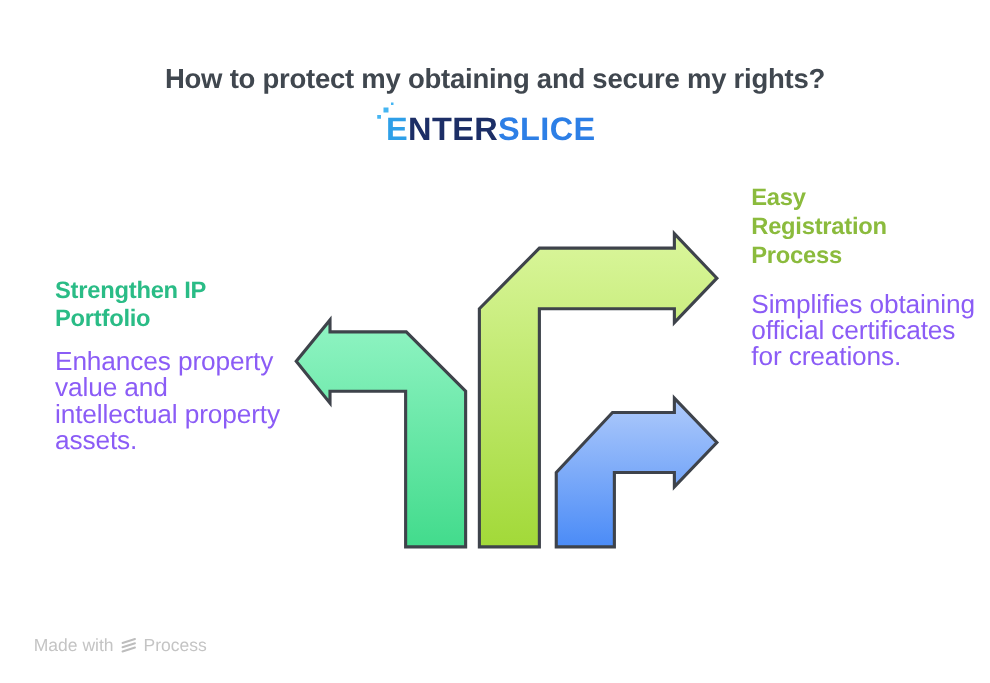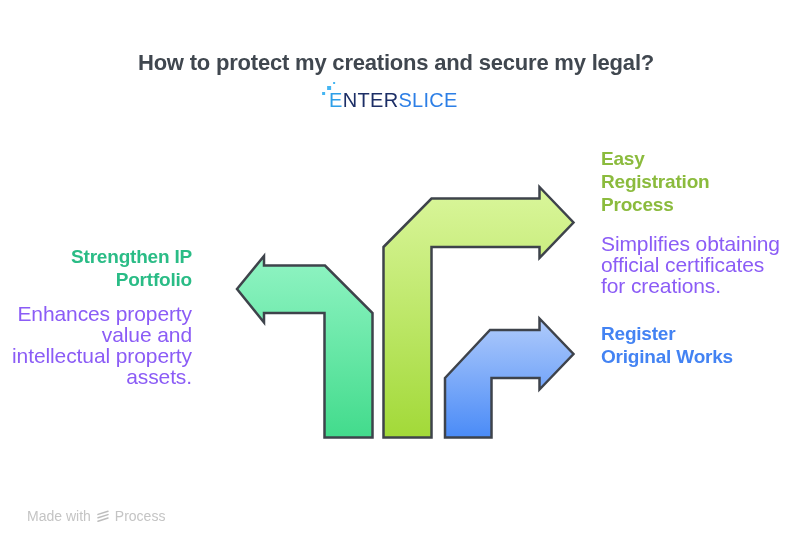--- a/index.html
+++ b/index.html
@@ -6,58 +6,58 @@
   .canvas{
     position:relative;width:792px;height:546px;background:#ffffff;
     font-family:"Liberation Sans",sans-serif;overflow:hidden;
   }
   .title{
     position:absolute;top:50px;left:0;width:100%;text-align:center;
     font-size:22px;font-weight:700;color:#40474f;letter-spacing:-0.2px;
   }
   .logo{
     position:absolute;top:90px;left:50%;transform:translateX(-52%);
-    font-size:20px;font-weight:400;letter-spacing:0.3px;line-height:1;white-space:nowrap;
+    font-size:26px;font-weight:700;letter-spacing:0.3px;line-height:1;white-space:nowrap;
   }
   .logo .e{color:#2e9fe8;}
   .logo .nter{color:#1c2e66;}
   .logo .slice{color:#2d7fe6;}
   .logo .px{position:absolute;background:#45b5f2;}
   .px1{width:4px;height:4px;left:-2px;top:-4px;}
   .px2{width:3px;height:3px;left:-7px;top:2px;}
   .px3{width:2px;height:2px;left:4px;top:-8px;}
   .arrows{position:absolute;left:0;top:0;}
   .block{position:absolute;}
   .block .heading{
     font-size:19px;font-weight:700;line-height:23px;white-space:pre-line;
     letter-spacing:-0.2px;margin:0 0 12px 0;
   }
   .block .body{
     font-size:21px;line-height:21px;color:#8b5cf6;white-space:pre-line;
     letter-spacing:-0.1px;margin:0;
   }
-  .b-left{top:221px;right:600px;text-align:right;margin-top:24px;}
+  .b-left{top:221px;right:568px;}
   .b-tr{top:107px;left:601px;}
   .b-br{top:322px;left:601px;}
   .b-tr .heading,.b-br .heading{margin-bottom:17px;}
   .accent-0{color:#2abc86;}
   .accent-1{color:#8bbb3d;}
   .accent-2{color:#4383f3;}
   .footer{
     position:absolute;left:27px;top:508px;display:flex;align-items:center;gap:5px;
     font-size:14px;color:#c4c4c4;
   }
   .footer svg{display:block;}
 </style>
 </head>
 <body>
 
 <div class="canvas">
 
-  <div class="title">How to protect my creations and secure my legal?</div>
+  <div class="title">How to protect my obtaining and secure my rights?</div>
 
   <div class="logo">
     <span class="px px1"></span>
     <span class="px px2"></span>
     <span class="px px3"></span>
     <span class="e">E</span><span class="nter">NTER</span><span class="slice">SLICE</span>
   </div>
 
   <svg class="arrows" width="792" height="546" viewBox="0 0 792 546">
     <defs>
@@ -91,22 +91,20 @@
   <div class="block b-tr">
     <p class="heading accent-1" style="color: rgb(139, 187, 61); margin-top: 40px;">Easy
 Registration
 Process</p>
     <p class="body">Simplifies obtaining
 official certificates
 for creations.</p>
   </div>
 
   <div class="block b-br">
-    <p class="heading accent-2" style="color: rgb(67, 131, 243);">Register
-Original Works</p>
   </div>
 
   <div class="footer">
     <span>Made with</span>
     <svg width="14" height="13" viewBox="0 0 14 13">
       <g stroke="#bdbdbd" stroke-width="1.5" fill="none" stroke-linecap="round">
         <path d="M2,11.2 L12,8"></path>
         <path d="M2,7.8 L12,4.6"></path>
         <path d="M2,4.4 L12,1.2"></path>
       </g>

